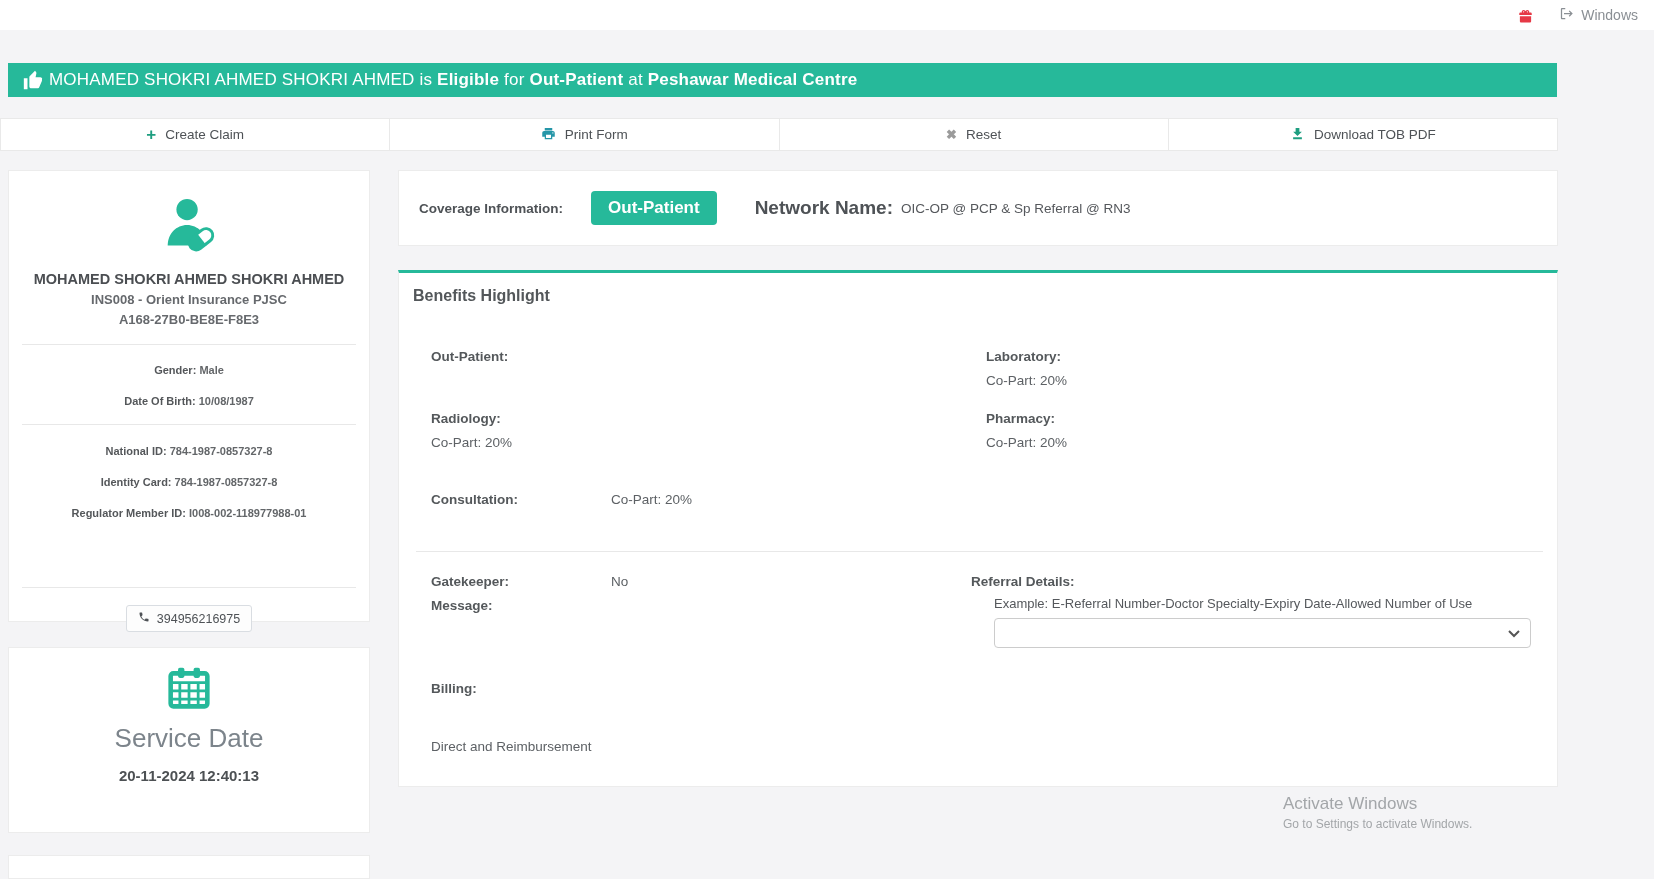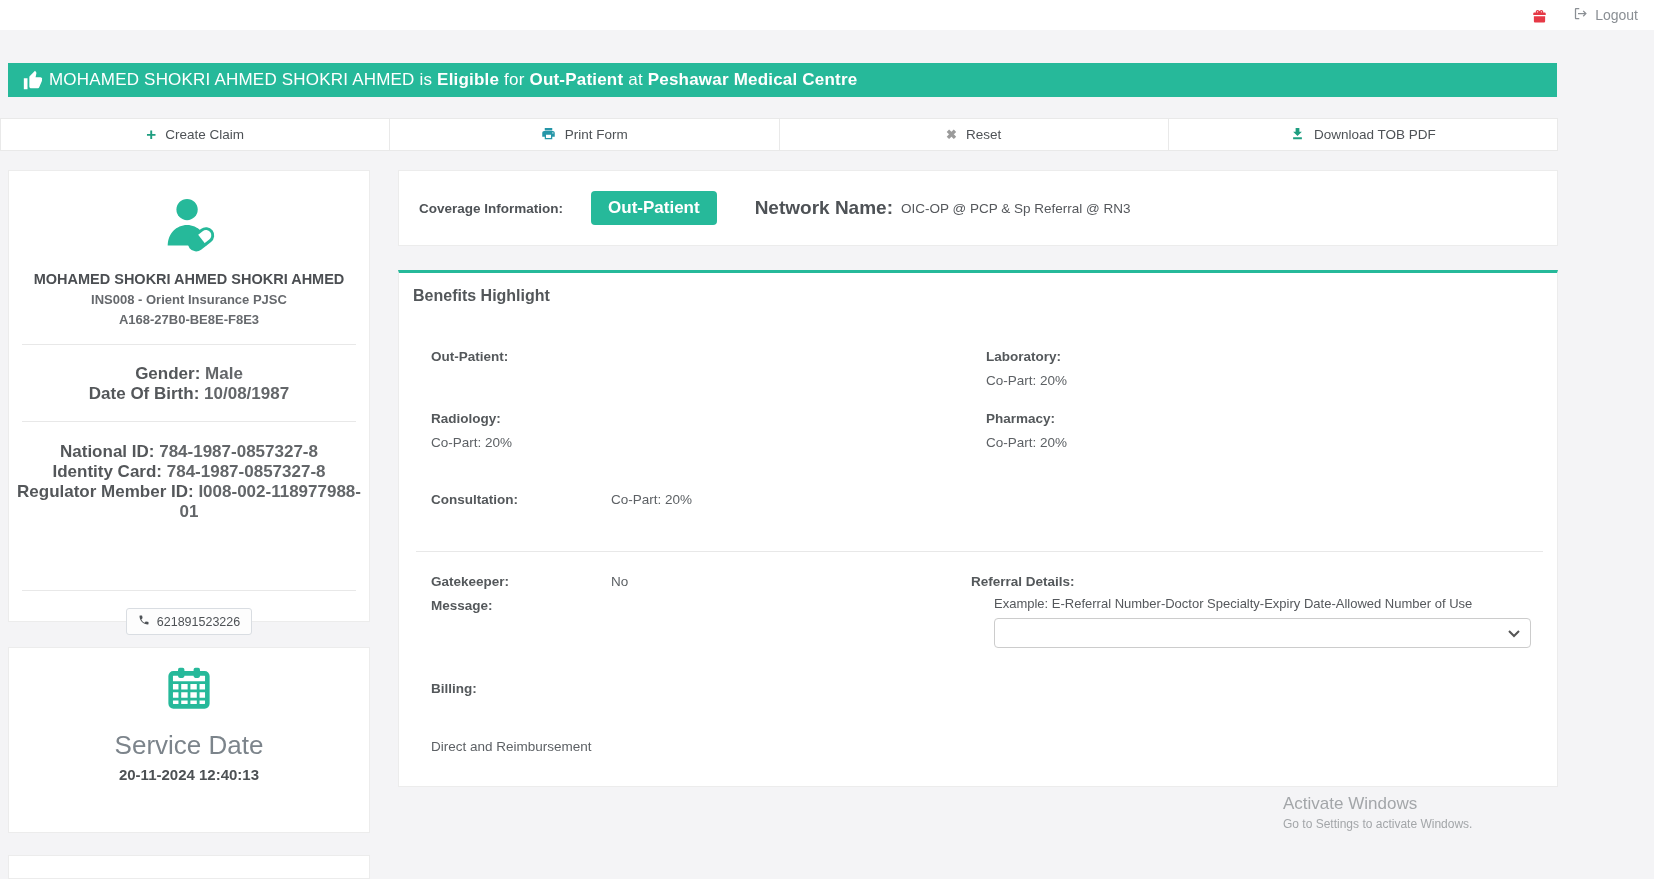--- a/index.html
+++ b/index.html
@@ -28,32 +28,32 @@
   .plus-glyph { color:#1e9e80; font-size:17px; font-weight:bold; line-height:1; }
   .x-glyph { color:#9b9b9b; font-size:13px; font-weight:bold; line-height:1; }
 
   
   #sidebar { position:absolute; left:8px; top:170px; width:362px; }
   .card { background:#fff; border:1px solid #ececec; }
   #patient-card { height:452px; text-align:center; padding-top:24px; }
   .p-name { font-size:14.5px; font-weight:bold; color:#4b4e52; margin-top:10px; }
   .p-sub  { font-size:13px; font-weight:bold; color:#66696d; margin-top:5px; }
   .divider { height:1px; background:#e8e8e8; margin:17px 13px 0 13px; }
-  .kv { font-size:17px; margin-top:0; color:#55585c; }
+  .kv { font-size:11px; margin-top:19px; color:#55585c; }
   .kv .k { font-weight:bold; color:#54575a; }
   .kv .v { font-weight:bold; color:#636669; }
   .sect1 { margin-top:19px; }
   .sect2 { margin-top:20px; }
   .phone-wrap { margin-top:68px; }
   .phone-btn { display:inline-flex; align-items:center; gap:7px; border:1px solid #d9dde2; background:#fdfdfd;
                border-radius:3px; padding:5px 11px; font-size:12.5px; color:#4e5256; cursor:pointer; }
 
   #service-card { margin-top:25px; height:186px; text-align:center; padding-top:18px; }
-  .sd-title { font-size:26px; color:#7c848b; margin-top:16px; font-weight:400; }
-  .sd-value { font-size:15px; font-weight:bold; color:#4d5154; margin-top:5px; }
+  .sd-title { font-size:26px; color:#7c848b; margin-top:9px; font-weight:400; }
+  .sd-value { font-size:15px; font-weight:bold; color:#4d5154; margin-top:13px; }
   #sliver-card { margin-top:22px; height:24px; }
 
   
   #main { position:absolute; left:398px; top:170px; width:1160px; }
   #coverage-card { height:76px; display:flex; align-items:center; padding-left:20px; }
   .cov-label { font-weight:bold; font-size:13.5px; color:#4e5256; }
   .badge { margin-left:28px; background:#26b99a; color:#fff; font-weight:bold; font-size:17px;
            padding:7px 17px; border-radius:4px; }
   .net-label { margin-left:38px; font-weight:bold; font-size:19px; color:#4e5256; }
   .net-value { margin-left:8px; font-size:13.5px; color:#55585c; }
@@ -82,21 +82,21 @@
     <svg width="15" height="15" viewBox="0 0 24 24" fill="#e63946">
         <path d="M20 7h-2.2c.1-.3.2-.6.2-1 0-1.7-1.3-3-3-3-1 0-1.9.5-2.5 1.3L12 5l-.5-.7C10.9 3.5 10 3 9 3 7.3 3 6 4.3 6 6c0 .4.1.7.2 1H4c-1.1 0-2 .9-2 2v2h20V9c0-1.1-.9-2-2-2zM9 5c.6 0 1 .4 1 1s-.4 1-1 1-1-.4-1-1 .4-1 1-1zm6 0c.6 0 1 .4 1 1s-.4 1-1 1-1-.4-1-1 .4-1 1-1zM3 21c0 1.1.9 2 2 2h14c1.1 0 2-.9 2-2v-8H3v8z"></path>
       </svg>
   </span>
   <span class="logout-link">
     <span>
       <svg width="15" height="15" viewBox="0 0 24 24" fill="#8a8f94">
           <path d="M10 3H5c-1.1 0-2 .9-2 2v14c0 1.1.9 2 2 2h5v-2H5V5h5V3zm7 4l-1.4 1.4 2.6 2.6H8v2h10.2l-2.6 2.6L17 17l5-5-5-5z"></path>
         </svg>
     </span>
-    <span>Logout</span>
+    <span>Windows</span>
   </span>
 </div>
 
 <div id="banner">
   <span class="thumb">
     <svg width="22" height="22" viewBox="0 0 24 24" fill="#ffffff">
         <path d="M2 10h4v12H2zM22 11c0-1.1-.9-2-2-2h-5.2l.9-4.4v-.3c0-.4-.2-.8-.4-1L14.2 2 8.6 7.6c-.4.4-.6.9-.6 1.4v10c0 1.1.9 2 2 2h7c.8 0 1.5-.5 1.8-1.2l2.9-6.8c.1-.2.1-.5.1-.7V11z"></path>
       </svg>
   </span>
   <span class="txt">
@@ -179,21 +179,21 @@
       </div>
     </div>
     <div class="divider phone-wrap" style="margin-bottom:0;"></div>
     <div style="margin-top:17px;">
       <span class="phone-btn">
         <span>
           <svg width="12" height="12" viewBox="0 0 24 24" fill="#4e5256">
               <path d="M6.6 10.8c1.4 2.8 3.8 5.1 6.6 6.6l2.2-2.2c.3-.3.7-.4 1-.2 1.1.4 2.3.6 3.6.6.6 0 1 .4 1 1V20c0 .6-.4 1-1 1C10.6 21 3 13.4 3 4c0-.6.4-1 1-1h3.5c.6 0 1 .4 1 1 0 1.2.2 2.4.6 3.6.1.3 0 .7-.2 1l-2.3 2.2z"></path>
             </svg>
         </span>
-        <span>621891523226</span>
+        <span>394956216975</span>
       </span>
     </div>
   </div>
 
   <div class="card" id="service-card">
     <span>
       <svg width="44" height="44" viewBox="0 0 48 48">
         <rect x="4" y="8" width="40" height="36" rx="3" fill="none" stroke="#26b99a" stroke-width="5"></rect>
         <rect x="12" y="2" width="7" height="11" rx="2" fill="#26b99a"></rect>
         <rect x="29" y="2" width="7" height="11" rx="2" fill="#26b99a"></rect>

